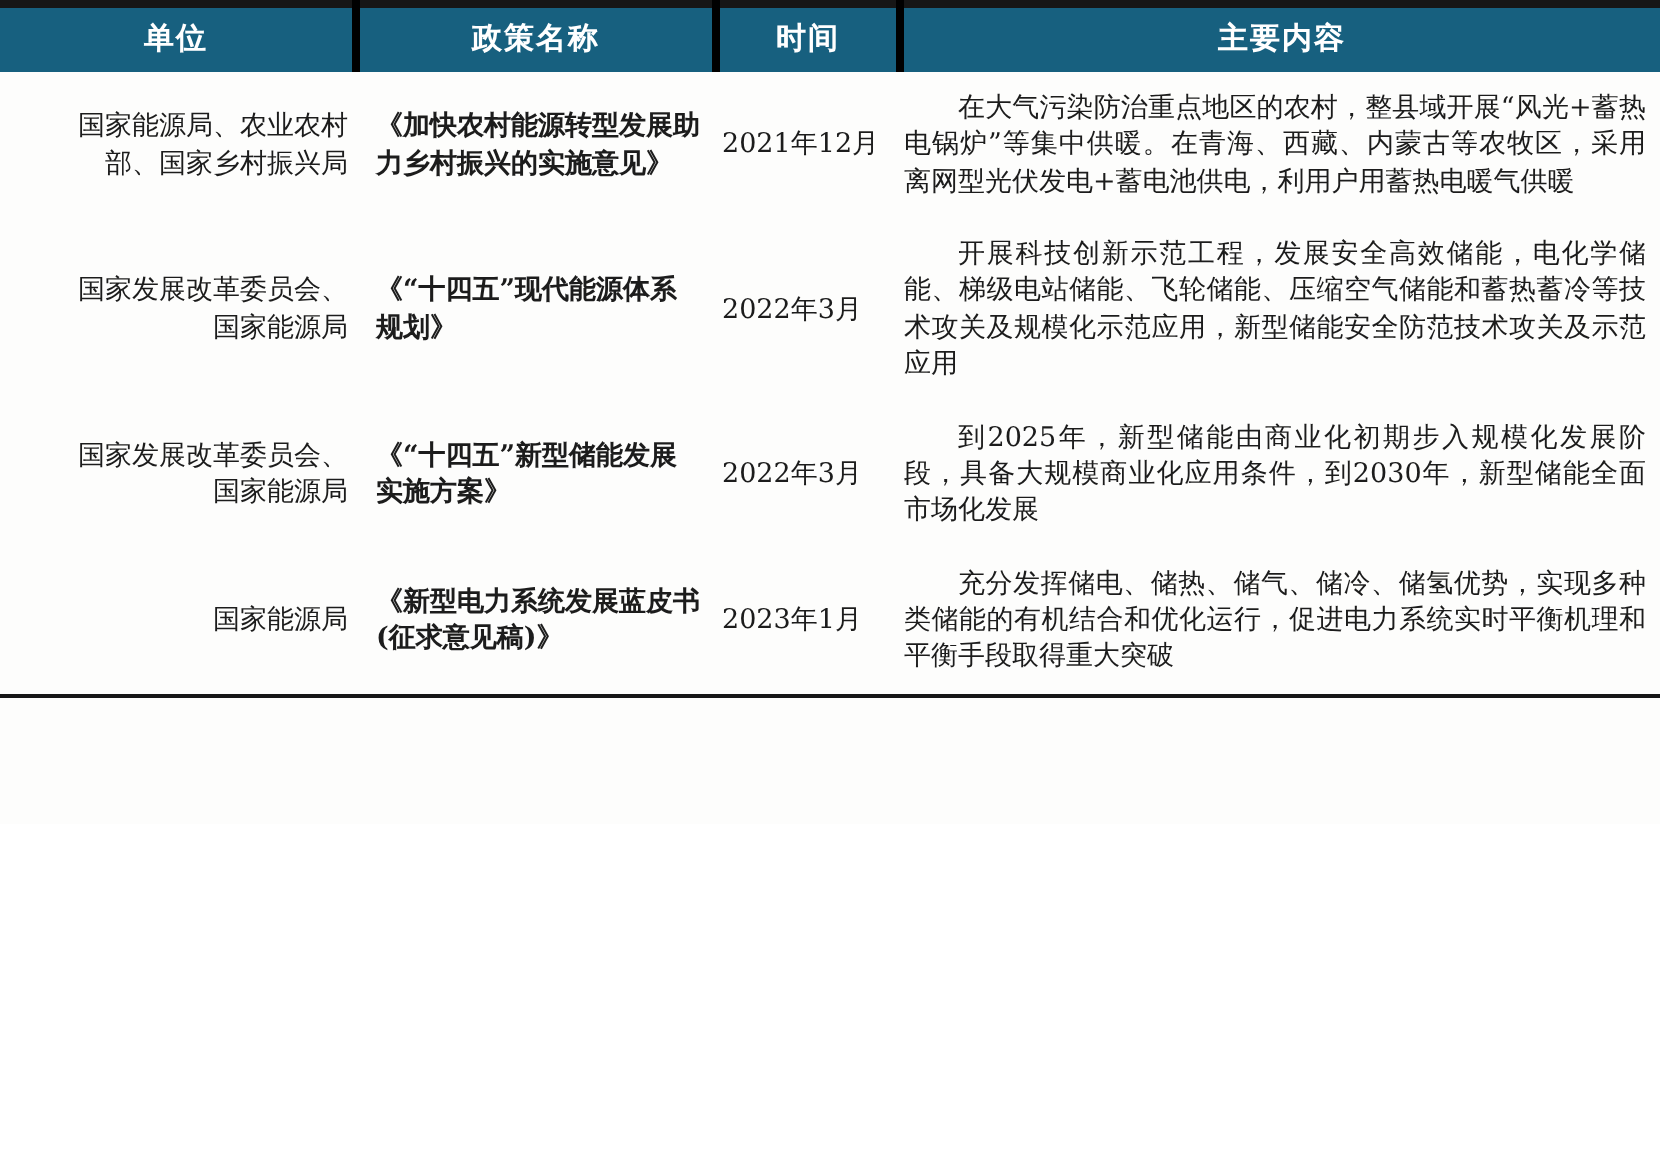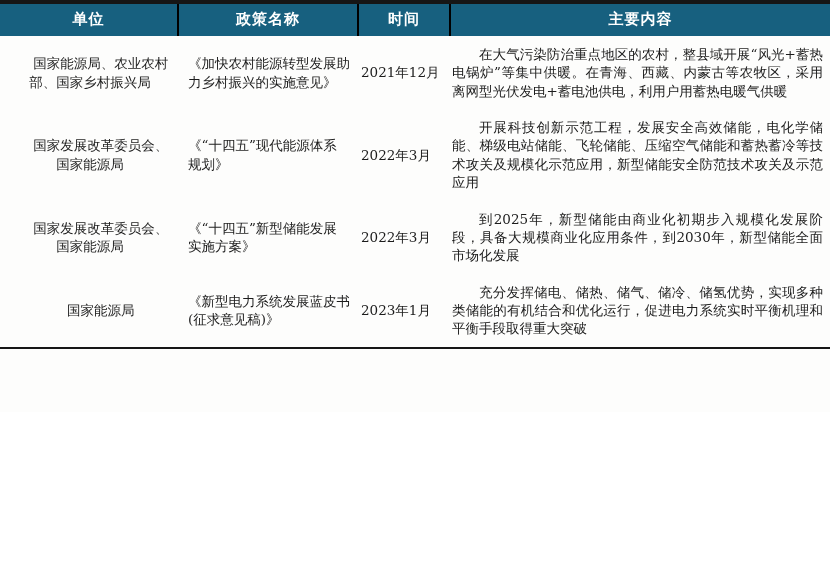--- a/index.html
+++ b/index.html
@@ -31,41 +31,42 @@
   col.c-content { width: 380px; }
 
   thead th {
     background: #17607f;
     color: #ffffff;
     font-size: 15px;
     font-weight: bold;
     text-align: center;
     padding: 6px 2px 7px 2px;
     letter-spacing: 1px;
-    border-left: 2px solid #000000;
+    border-left: 4px solid #000000;
   }
   thead th:first-child { border-left: none; }
 
   tbody td {
     color: #1c1c1c;
     font-size: 13.5px;
     line-height: 1.36;
     vertical-align: middle;
     padding: 9px 3px;
   }
   td.col-unit {
-    text-align: center;
+    text-align: right;
     text-indent: 1.6em;
     padding-left: 6px;
     padding-right: 4px;
   }
   td.col-policy {
     text-align: left;
     padding-left: 10px;
     padding-right: 8px;
+    font-weight: bold;
   }
   td.col-time {
     text-align: left;
     white-space: nowrap;
   }
   td.col-content {
     text-align: justify;
     text-indent: 2em;
     padding-right: 7px;
     padding-left: 2px;

